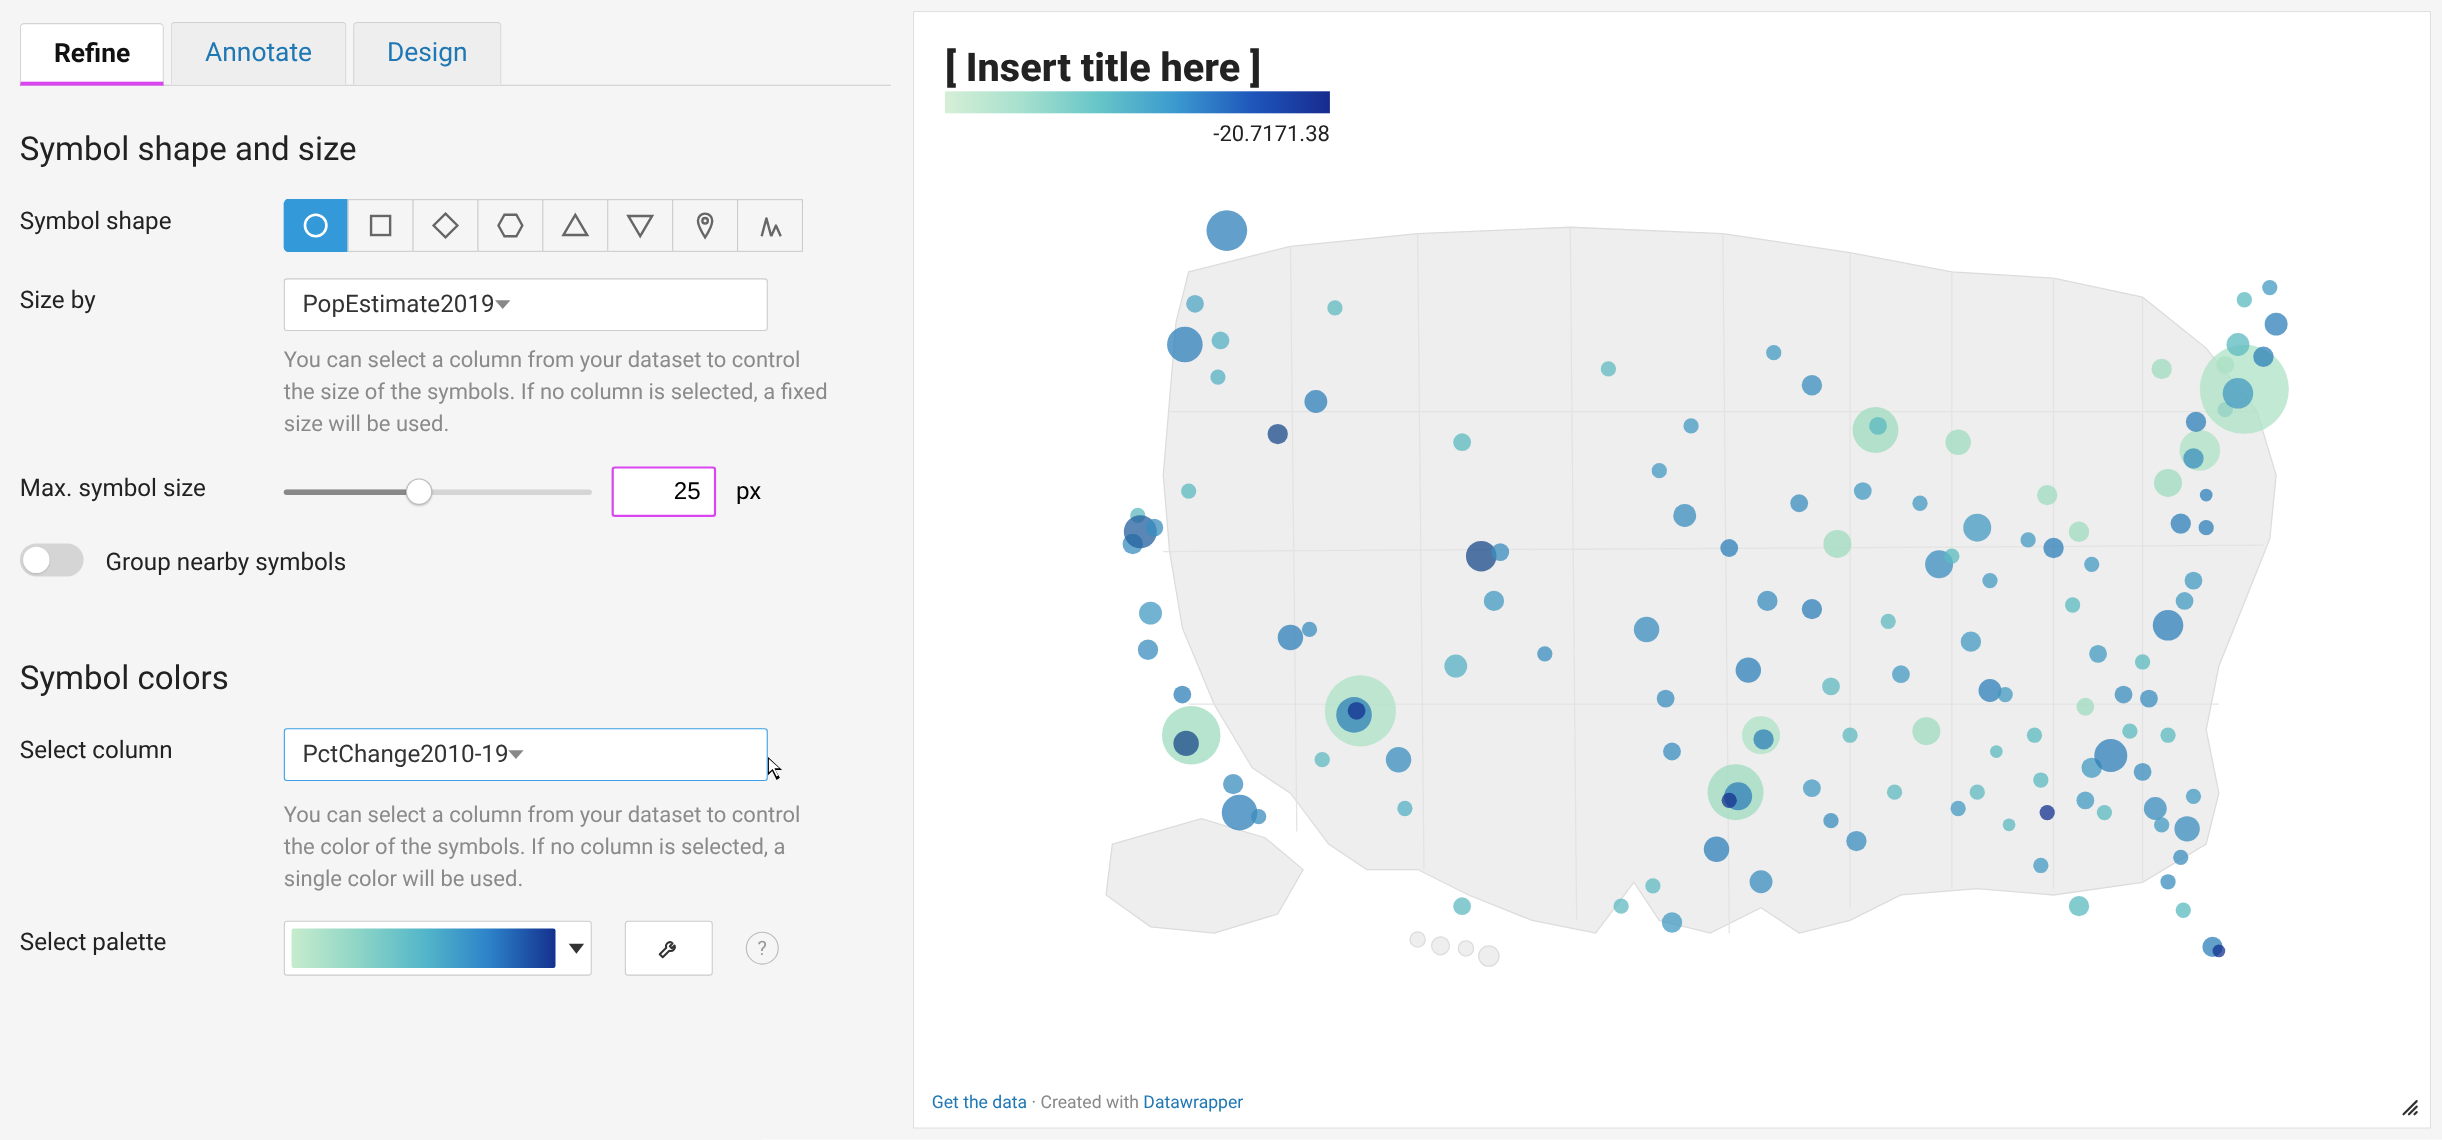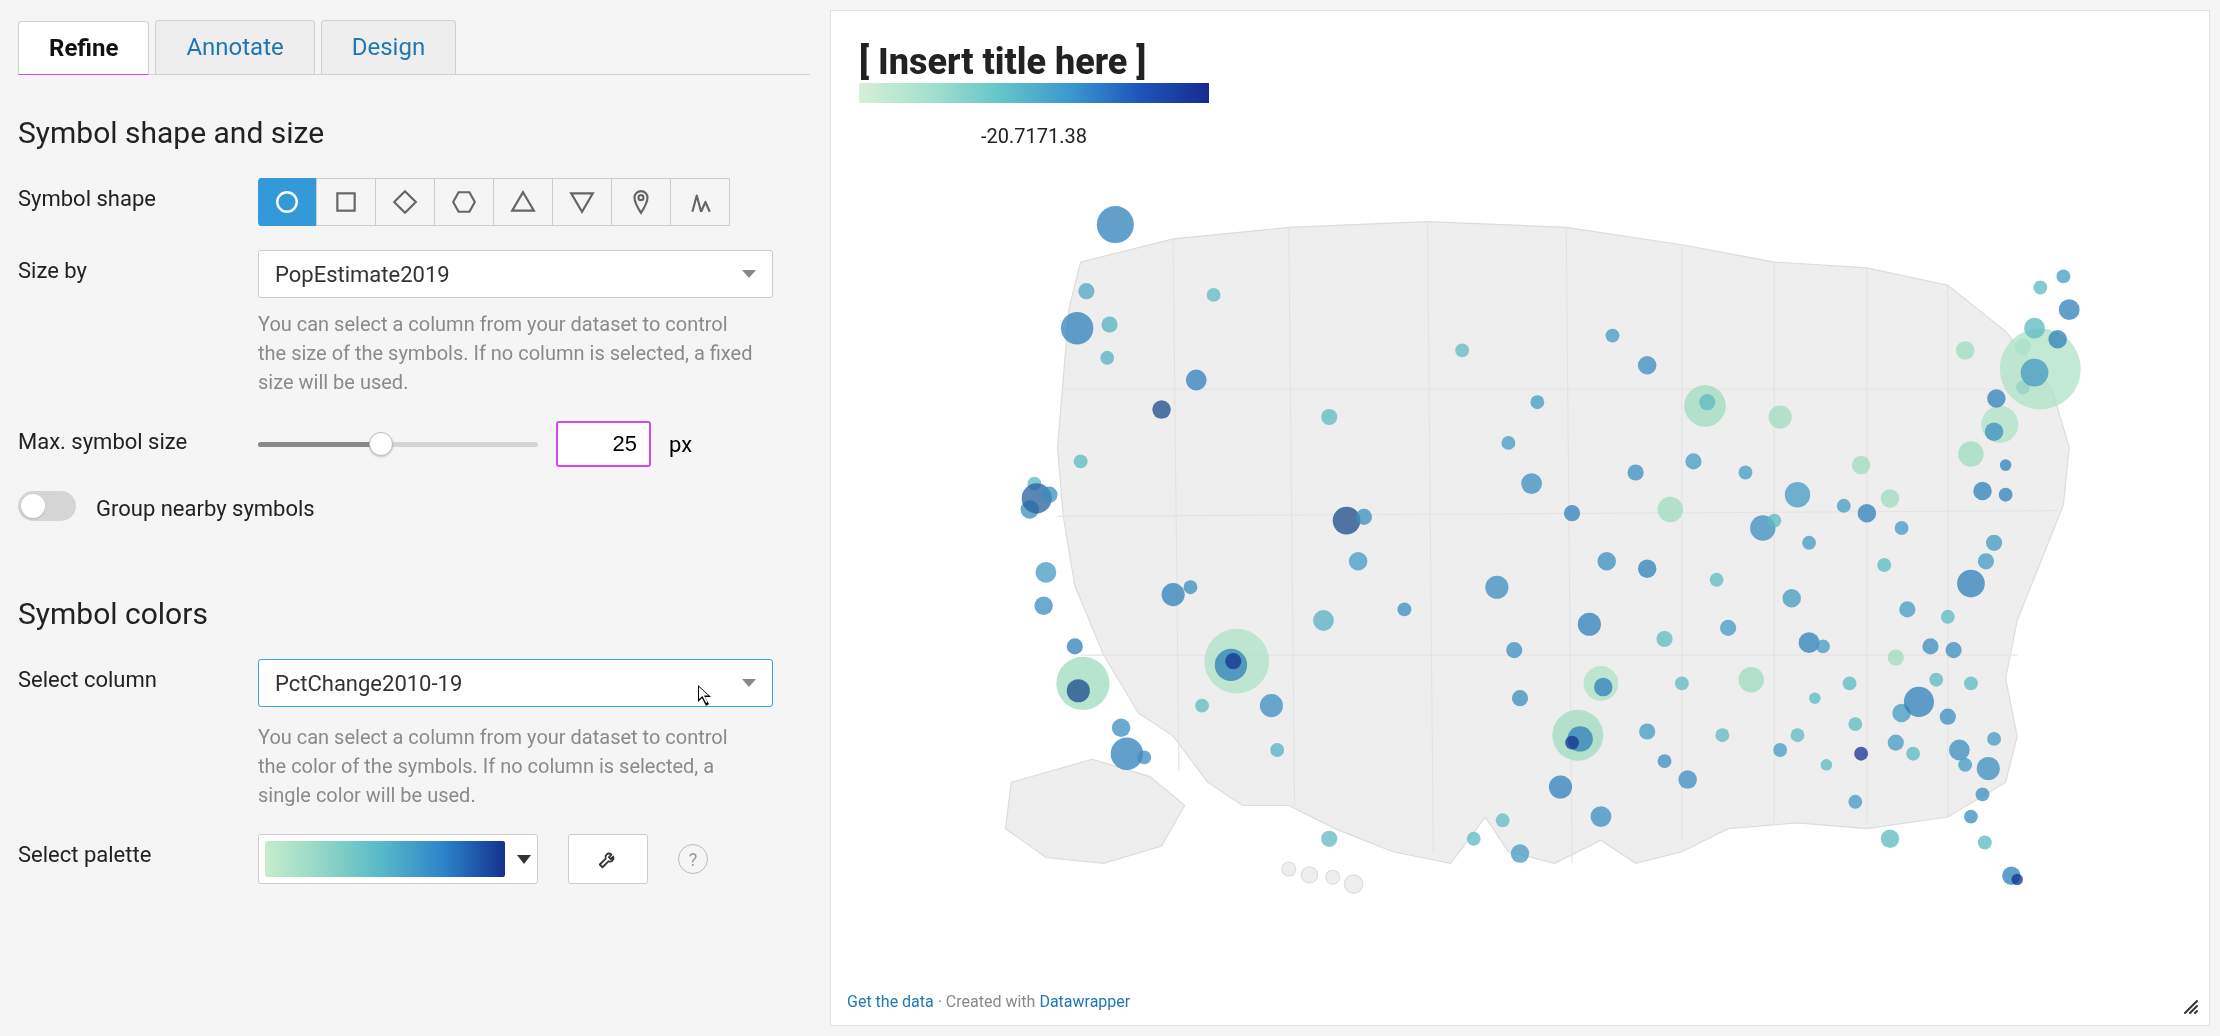--- a/index.html
+++ b/index.html
@@ -43,21 +43,21 @@
     margin-right: 6px;
     cursor: pointer;
     border-radius: 4px 4px 0 0;
   }
   .tab.active {
     background: #fff;
     color: #111;
     font-weight: 700;
     position: relative;
     top: 1px;
-    border-bottom: 1px solid #d946ef;
+    border-bottom: 4px solid #d946ef;
   }
   
   .section-title {
     font-size: 30px;
     font-weight: 400;
     margin: 40px 0 28px 0;
   }
   .section-title.second { margin-top: 75px; }
   .row {
     display: flex;
@@ -90,31 +90,30 @@
     color: #666;
   }
   .shape-btn.selected {
     background: #3399d9;
     border-color: #3399d9;
     color: #fff;
   }
   .shape-btn svg { width: 26px; height: 26px; }
   
   .select {
-    width: 515px;
+    width: 440px;
     height: 48px;
     background: #fff;
     border: 1px solid #ccc;
     border-radius: 3px;
     display: flex;
     align-items: center;
     padding: 0 16px;
     font-size: 22px;
     color: #333;
-    justify-content: space-between;
     cursor: pointer;
   }
   .select.focus { border: 1.5px solid #3ba0e6; }
   .caret {
     width: 0; height: 0;
     border-left: 7px solid transparent;
     border-right: 7px solid transparent;
     border-top: 8px solid #888;
   }
   .helper {
@@ -248,24 +247,24 @@
     margin-bottom: 0;
   }
   .legend-bar {
     width: 350px;
     height: 20px;
     background: linear-gradient(to right, #d6efd6, #a6e0ce, #66c5c8, #3b99cf, #1e56bb, #172b8e);
   }
   .legend-labels {
     width: 350px;
     display: flex;
-    justify-content: center;
+    justify-content: flex-end;
     font-size: 20px;
     color: #222;
-    margin-top: 21px;
+    margin-top: 6px;
   }
   .map-container {
     position: relative;
     width: 100%;
     height: 740px;
     margin-top: 10px;
   }
   .map-container svg { width: 100%; height: 100%; }
   .attribution {
     position: absolute;

